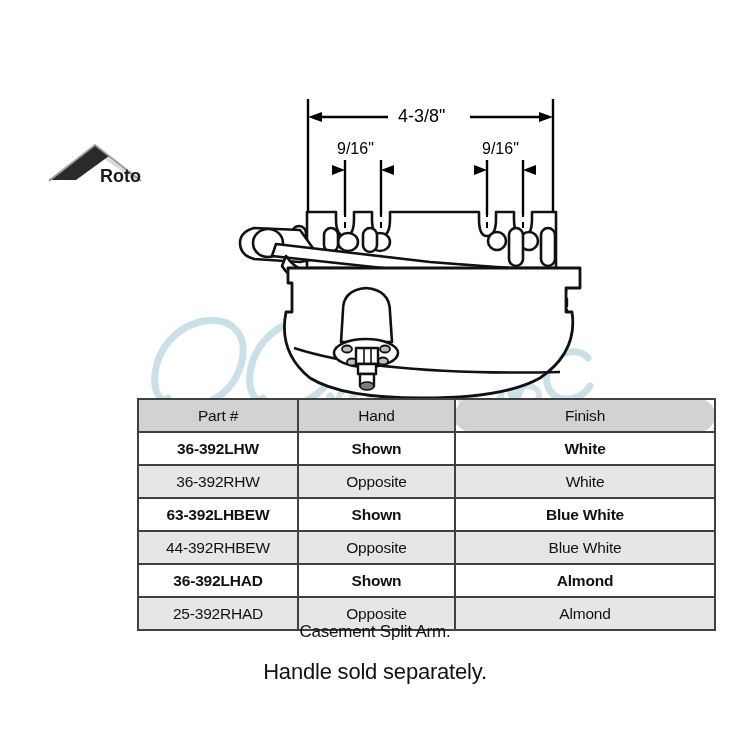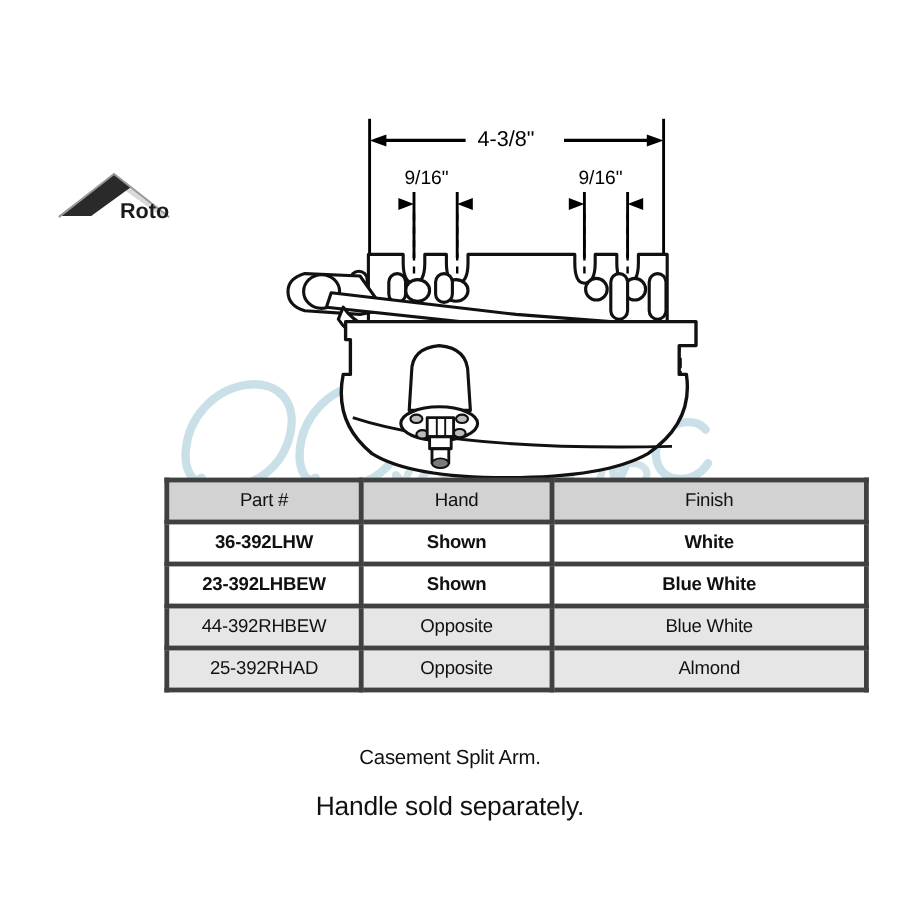--- a/index.html
+++ b/index.html
@@ -44,21 +44,21 @@
   
   #spec-table {
     position: absolute;
     left: 137px;
     top: 398px;
     width: 559px;
     border-collapse: collapse;
     table-layout: fixed;
   }
   #spec-table td, #spec-table th {
-    border: 4px solid #404040;
+    border: 2px solid #404040;
     font-family: "Liberation Sans", sans-serif;
     font-size: 15.5px;
     font-weight: 400;
     color: #111111;
     text-align: center;
     height: 31px;
     padding: 0 2px;
     letter-spacing: -0.2px;
     white-space: nowrap;
   }
@@ -68,21 +68,21 @@
   }
   #spec-table tr.row-odd td {
     background: #ffffff;
     font-weight: bold;
   }
   #spec-table tr.row-even td {
     background: #e6e6e6;
   }
   .col-part  { width: 154px; }
   .col-hand  { width: 151px; }
-  .col-finish{ width: 254px; }
+  .col-finish{ width: 254px; border-radius: 16px; }
 
   
   .caption {
     position: absolute;
     width: 750px;
     text-align: center;
     color: #111111;
     font-family: "Liberation Sans", sans-serif;
     letter-spacing: -0.2px;
   }
@@ -318,30 +318,40 @@
         <th class="col-hand">Hand</th>
         <th class="col-finish">Finish</th>
       </tr>
     </thead>
     <tbody>
       <tr class="row-odd">
         <td>36-392LHW</td>
         <td>Shown</td>
         <td>White</td>
       </tr>
+      <tr class="row-even">
+        <td>36-392RHW</td>
+        <td>Opposite</td>
+        <td>White</td>
+      </tr>
       <tr class="row-odd">
-        <td>23-392LHBEW</td>
+        <td>63-392LHBEW</td>
         <td>Shown</td>
         <td>Blue White</td>
       </tr>
       <tr class="row-even">
         <td>44-392RHBEW</td>
         <td>Opposite</td>
         <td>Blue White</td>
       </tr>
+      <tr class="row-odd">
+        <td>36-392LHAD</td>
+        <td>Shown</td>
+        <td>Almond</td>
+      </tr>
       <tr class="row-even">
         <td>25-392RHAD</td>
         <td>Opposite</td>
         <td>Almond</td>
       </tr>
     </tbody>
   </table>
 
   <div class="caption" id="caption-primary">Casement Split Arm.</div>
   <div class="caption" id="caption-secondary">Handle sold separately.</div>

